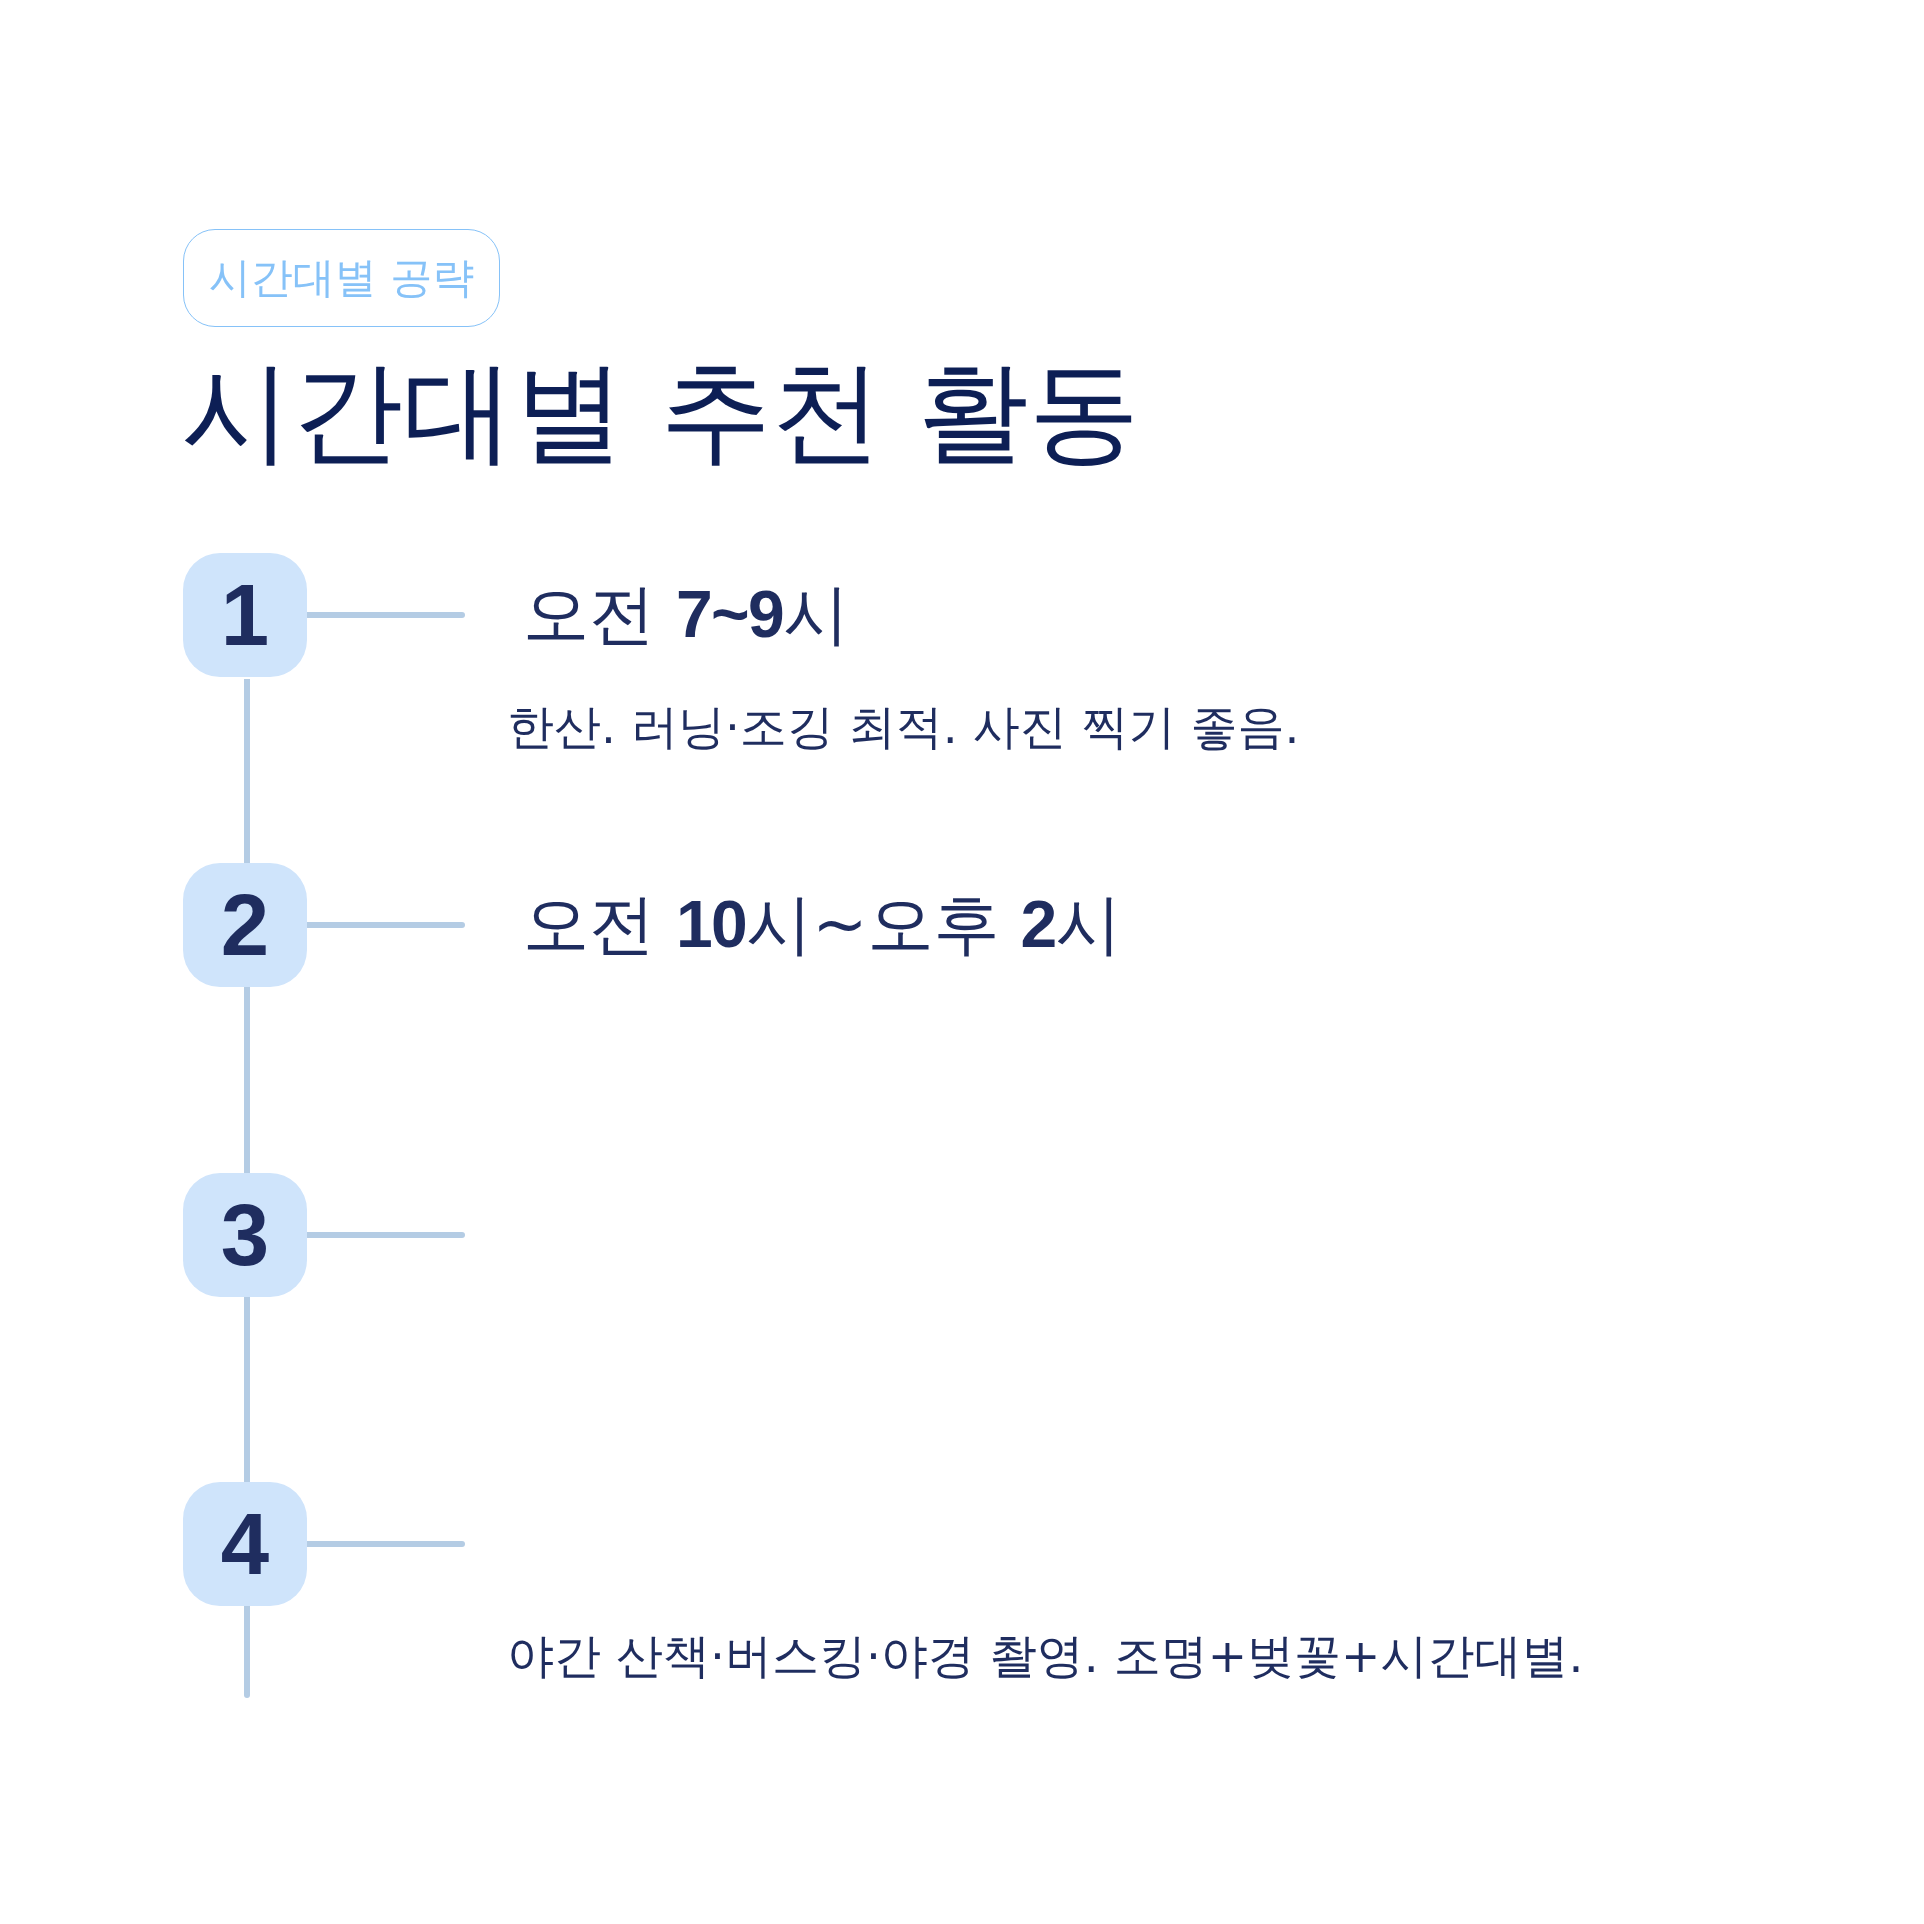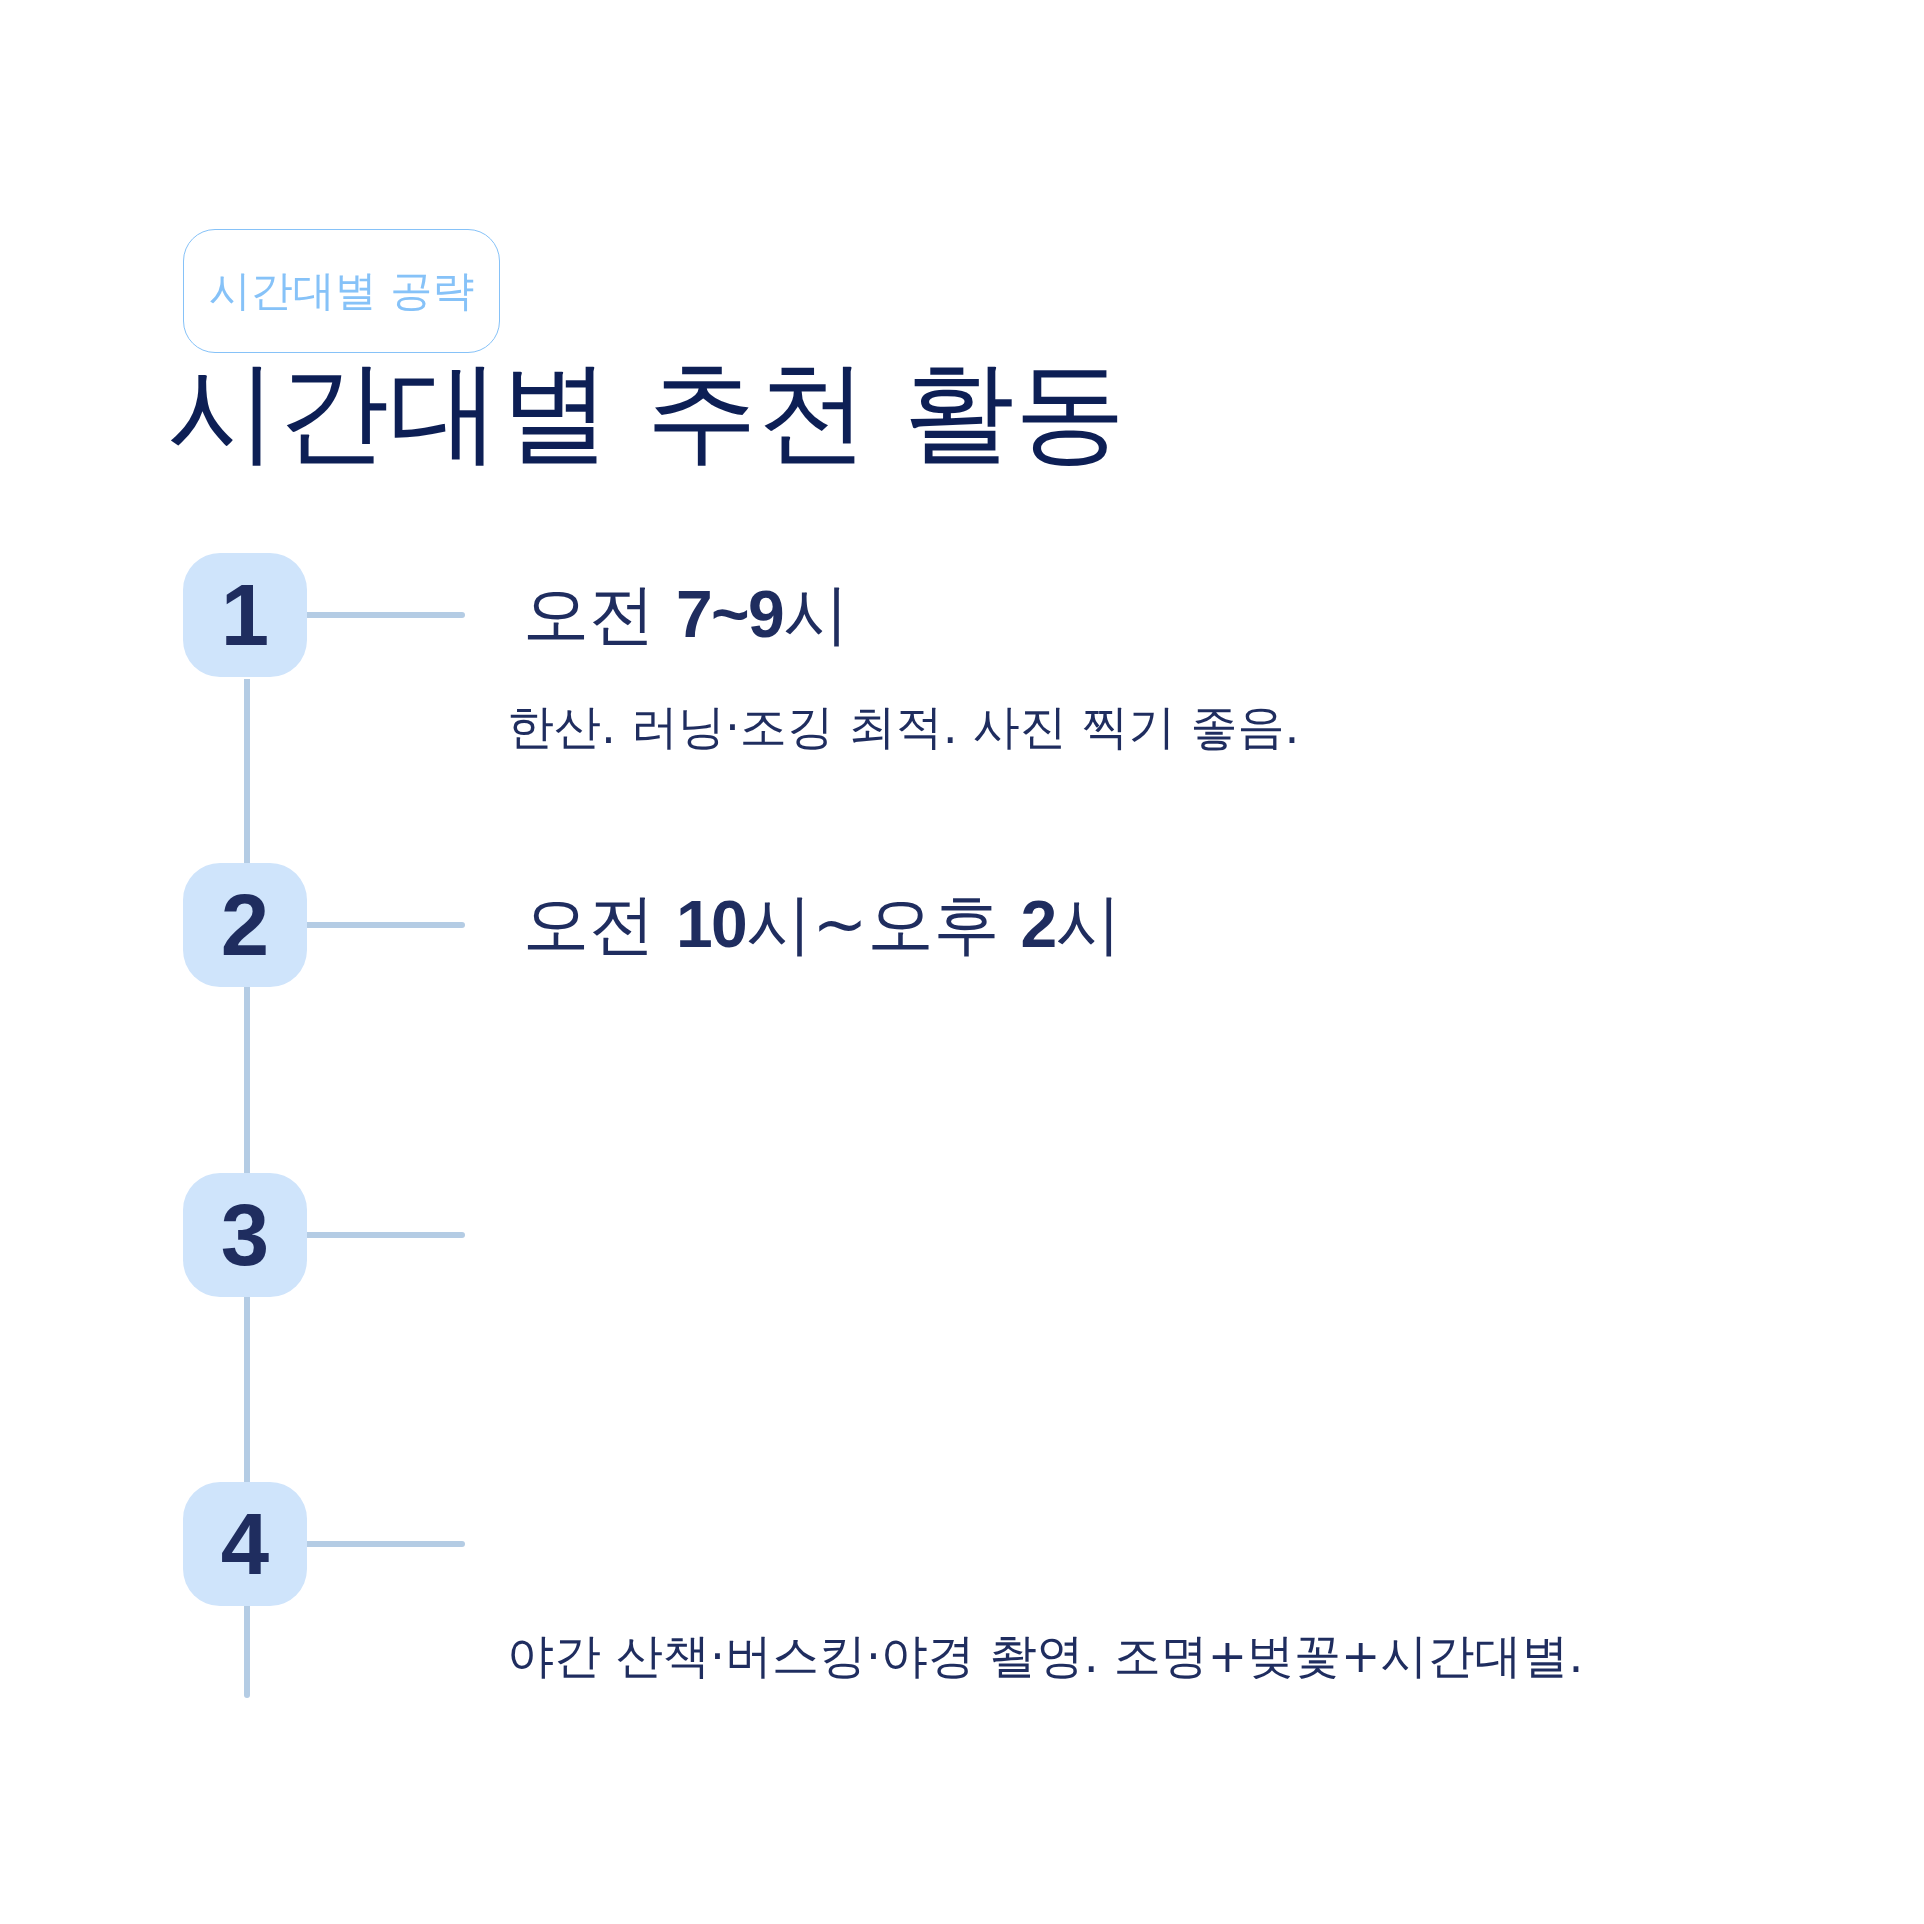--- a/index.html
+++ b/index.html
@@ -13,35 +13,35 @@
       position: relative;
       overflow: hidden;
       font-family: "DejaVu Sans", "Liberation Sans", sans-serif;
       color: #1f2d5f;
     }
     .badge {
       position: absolute;
       left: 183px;
       top: 229px;
       width: 317px;
-      height: 124px;
+      height: 98px;
       box-sizing: border-box;
       border: 1.6px solid #86c2f8;
       border-radius: 32px;
       display: flex;
       align-items: center;
       justify-content: center;
       color: #86c2f8;
       font-size: 42px;
       line-height: 1;
       white-space: nowrap;
     }
     .page-title {
       position: absolute;
-      left: 167px;
+      left: 181px;
       top: 348px;
       font-size: 111px;
       line-height: 128px;
       color: #0d1f55;
       font-weight: 400;
       white-space: nowrap;
       margin: 0;
     }
     .timeline-rail {
       position: absolute;

